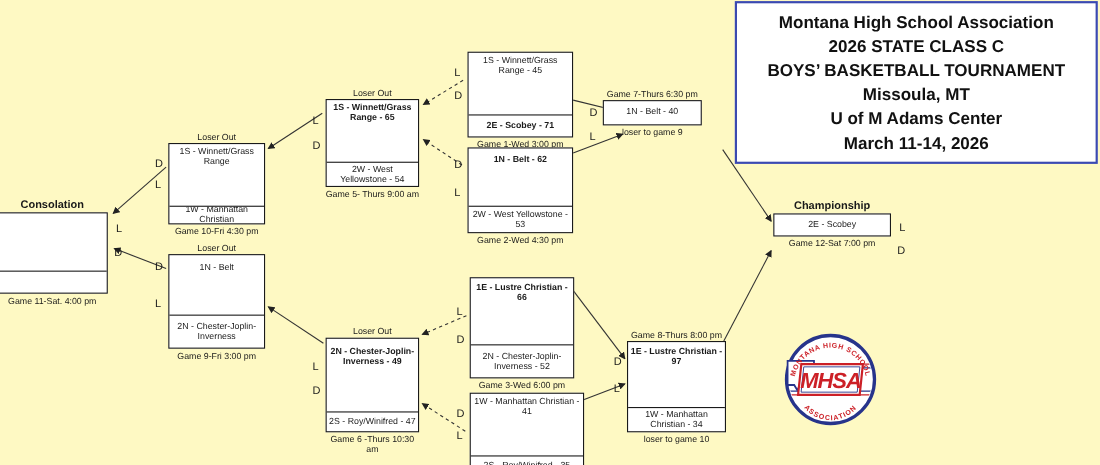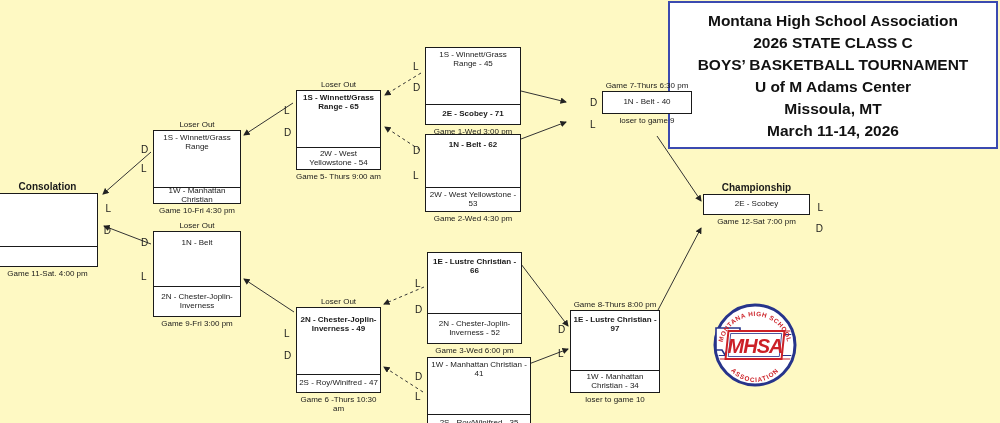--- a/index.html
+++ b/index.html
@@ -51,22 +51,22 @@
       <path d="M521,367 L568,349" marker-end="url(#arr)"></path>
       <path d="M657,136 L701,201" marker-end="url(#arr)"></path>
       <path d="M658,310 L701,228" marker-end="url(#arr)"></path>
     </g>
   </svg>
 
   <div class="header-box">
     <div class="hline">Montana High School Association</div>
     <div class="hline">2026 STATE CLASS C</div>
     <div class="hline">BOYS’ BASKETBALL TOURNAMENT</div>
+    <div class="hline">Missoula, MT</div>
     <div class="hline">U of M Adams Center</div>
-    <div class="hline">Missoula, MT</div>
     <div class="hline">March 11-14, 2026</div>
   </div>
 
   <div class="game" style="left:425px;top:47px;width:96px;">
     <div class="box">
       <div class="slot" style="height:24px">1S - Winnett/Grass Range - 45</div>
       <div class="slot bold" style="height:20px">2E - Scobey - 71</div>
     </div>
     <div class="below">Game 1-Wed 3:00 pm</div>
     <span class="tag" style="left:-12px;top:14px">L</span>
@@ -151,21 +151,21 @@
   <div class="game" style="left:427px;top:357px;width:104px;">
     <div class="box">
       <div class="slot" style="height:24px">1W - Manhattan Christian - 41</div>
       <div class="slot" style="height:18px">2S - Roy/Winifred - 35</div>
     </div>
     <div class="below">Game 4-Wed 7:30 pm</div>
     <span class="tag" style="left:-12px;top:14px">D</span>
     <span class="tag" style="left:-12px;top:34px">L</span>
   </div>
 
-  <div class="game" style="left:602px;top:81px;width:90px;">
+  <div class="game" style="left:548px;top:81px;width:90px;">
     <div class="above">Game 7-Thurs 6:30 pm</div>
     <div class="box">
       <div class="slot" style="height:21px">1N - Belt - 40</div>
     </div>
     <div class="below">loser to game 9</div>
     <span class="tag" style="left:-12px;top:16px">D</span>
     <span class="tag" style="left:-12px;top:38px">L</span>
   </div>
 
   <div class="game" style="left:570px;top:300px;width:90px;">

